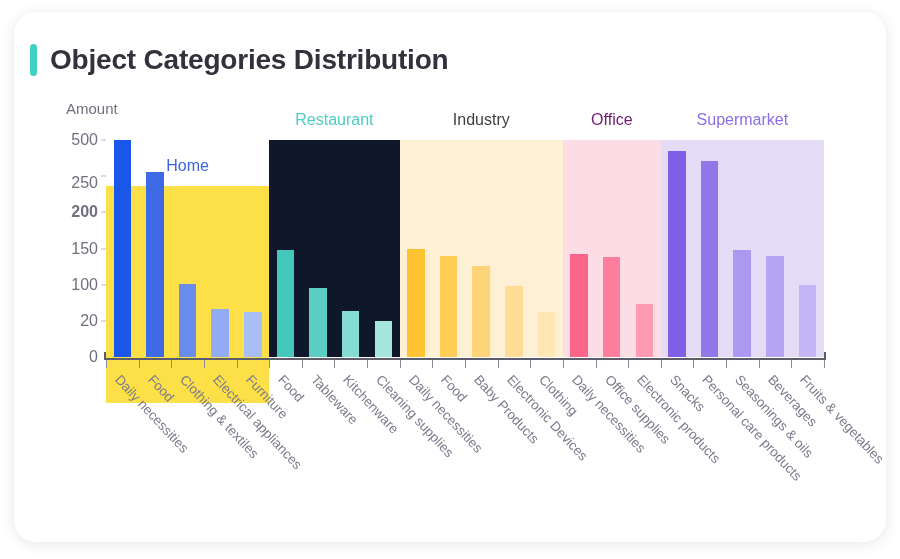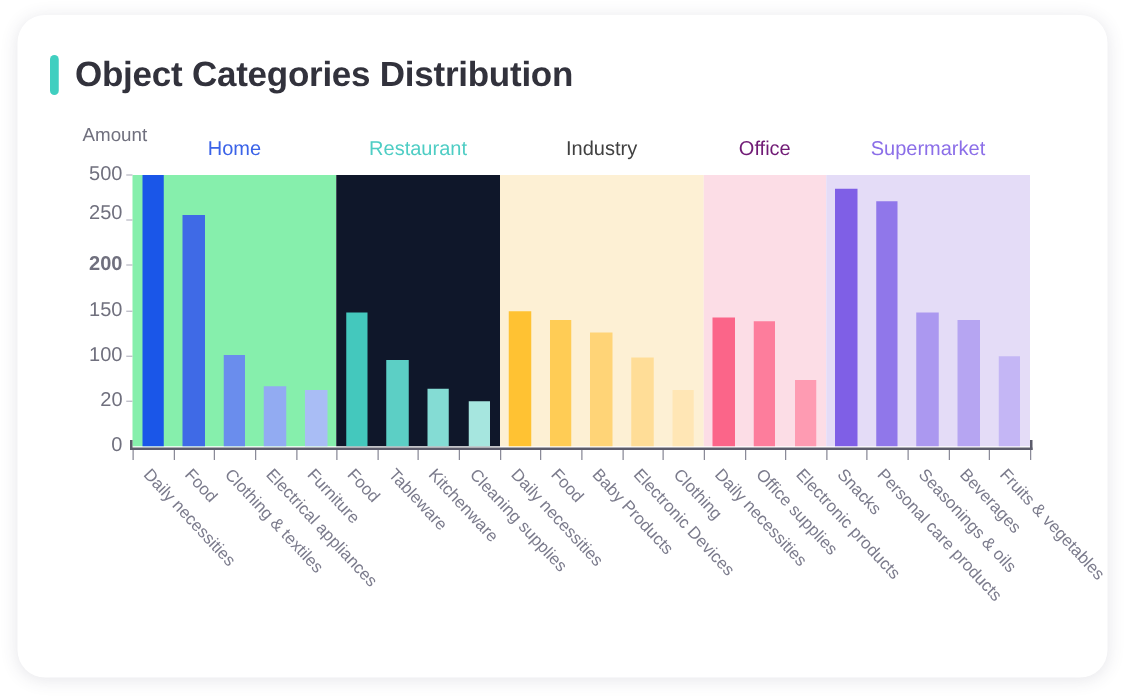--- a/index.html
+++ b/index.html
@@ -13,21 +13,21 @@
     position: absolute;
     left: 14px; top: 12px;
     width: 872px; height: 530px;
     background: #ffffff;
     border-radius: 22px;
     box-shadow: 0 2px 14px rgba(60,60,90,0.13);
   }
   
   #title-row {
     position: absolute;
-    left: 26px; top: 32px;
+    left: 16px; top: 32px;
     display: flex; align-items: flex-start; gap: 13px;
   }
   #title-accent {
     width: 7px; height: 32px;
     border-radius: 4px;
     background: #40cfc0;
   }
   #title-text {
     font-size: 28px;
     font-weight: bold;
@@ -118,21 +118,21 @@
 
   <div id="title-row">
     <div id="title-accent"></div>
     <div id="title-text">Object Categories Distribution</div>
   </div>
 
   <div id="yaxis-title">Amount</div>
 
   <div id="plot-frame">
     <div id="bands">
-        <div class="band" style="width: 163.182px; background: #86efac;">
+        <div class="band" style="width: 163.182px; background: #fde047; margin-top: 46px;">
           <div class="group-label" style="color: rgb(59, 99, 232);">Home</div>
         </div>
         <div class="band" style="width: 130.545px; background: #0f172a;">
           <div class="group-label" style="color: rgb(78, 205, 196);">Restaurant</div>
         </div>
         <div class="band" style="width: 163.182px; background: rgb(253, 240, 212);">
           <div class="group-label" style="color: #404040;">Industry</div>
         </div>
         <div class="band" style="width: 97.9091px; background: rgb(252, 221, 230);">
           <div class="group-label" style="color: #701a75;">Office</div>
@@ -212,21 +212,21 @@
     <div id="ygrid">
         <div class="ytick-label" style="top: 217px;">0</div>
         <div class="ytick-label" style="top: 180.833px;">20</div>
         <div class="ytick-mark" style="top: 180.833px;"></div>
         <div class="ytick-label" style="top: 144.667px;">100</div>
         <div class="ytick-mark" style="top: 144.667px;"></div>
         <div class="ytick-label" style="top: 108.5px; text-align: right;">150</div>
         <div class="ytick-mark" style="top: 108.5px;"></div>
         <div class="ytick-label" style="top: 72.3333px; font-weight: bold;">200</div>
         <div class="ytick-mark" style="top: 72.3333px;"></div>
-        <div class="ytick-label" style="top: 31px; margin-left: 16px;">250</div>
+        <div class="ytick-label" style="top: 43px; margin-left: 16px;">250</div>
         <div class="ytick-mark" style="top: 36.1667px;"></div>
         <div class="ytick-label" style="top: 0px;">500</div>
         <div class="ytick-mark" style="top: 0px;"></div>
       </div>
   </div>
 
   <div id="xaxis-line"></div>
   <div id="xaxis-end-l"></div>
   <div id="xaxis-end-r"></div>
   <div id="xticks">

